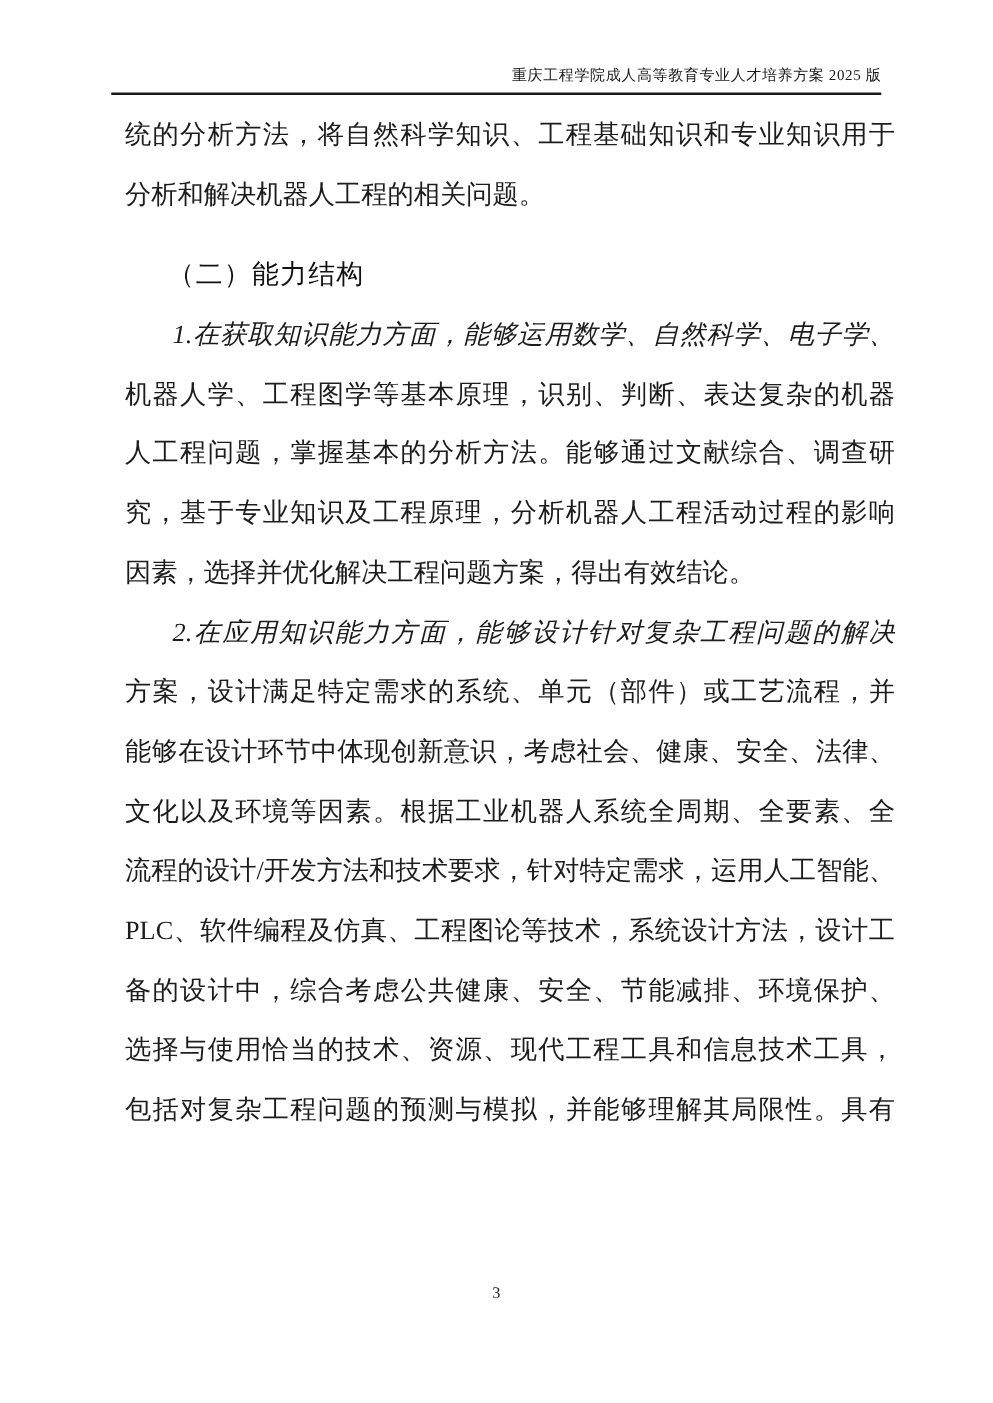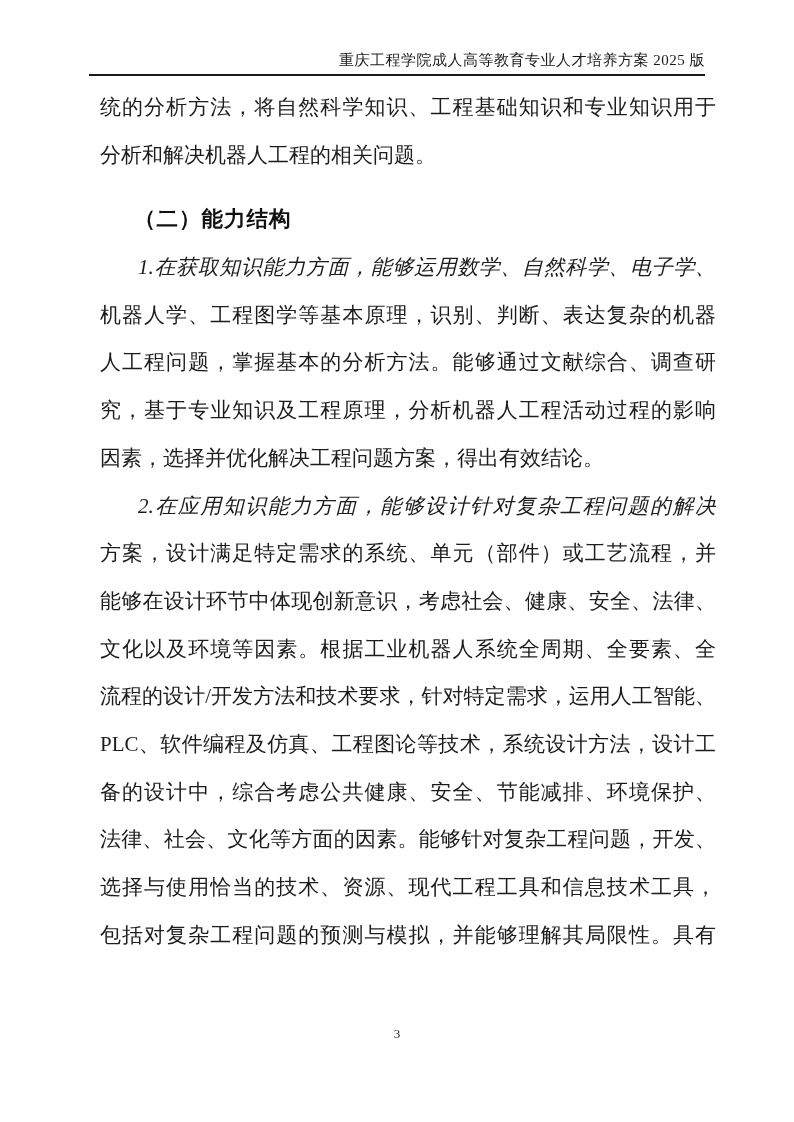--- a/index.html
+++ b/index.html
@@ -20,21 +20,21 @@
     position: absolute;
     left: 89px;
     width: 616px;
     top: 52px;
     border-bottom: 2px solid #1a1a1a;
     padding-bottom: 6px;
   }
   .doc-header-text {
     display: block;
     text-align: right;
-    font-size: 15px;
+    font-size: 12px;
     line-height: 16px;
     letter-spacing: 0.5px;
     color: #1a1a1a;
   }
   .content {
     position: absolute;
     left: 100px;
     width: 616px;
     top: 84px;
     font-size: 21px;
@@ -50,21 +50,21 @@
   }
   .line.last {
     text-align: right;
     text-align-last: left;
   }
   .line.indent {
     padding-left: 38px;
     font-style: italic;
   }
   .section-heading {
-    font-weight: 700;
+    font-weight: 400;
     font-size: 21.5px;
     line-height: 47.7px;
     margin-top: 17px;
     padding-left: 34px;
     letter-spacing: 1px;
     color: #111111;
   }
   .page-number {
     position: absolute;
     top: 1026px;
@@ -102,21 +102,20 @@
     </div>
 
     <div class="para">
       <div class="line indent">2.在应用知识能力方面，能够设计针对复杂工程问题的解决</div>
       <div class="line">方案，设计满足特定需求的系统、单元（部件）或工艺流程，并</div>
       <div class="line">能够在设计环节中体现创新意识，考虑社会、健康、安全、法律、</div>
       <div class="line">文化以及环境等因素。根据工业机器人系统全周期、全要素、全</div>
       <div class="line">流程的设计/开发方法和技术要求，针对特定需求，运用人工智能、</div>
       <div class="line">PLC、软件编程及仿真、工程图论等技术，系统设计方法，设计工</div>
       <div class="line">备的设计中，综合考虑公共健康、安全、节能减排、环境保护、</div>
-      <div class="line">法律、社会、文化等方面的因素。能够针对复杂工程问题，开发、</div>
       <div class="line">选择与使用恰当的技术、资源、现代工程工具和信息技术工具，</div>
       <div class="line">包括对复杂工程问题的预测与模拟，并能够理解其局限性。具有</div>
     </div>
 
   </div>
 
   <div class="page-number">3</div>
 
 </div>
 

